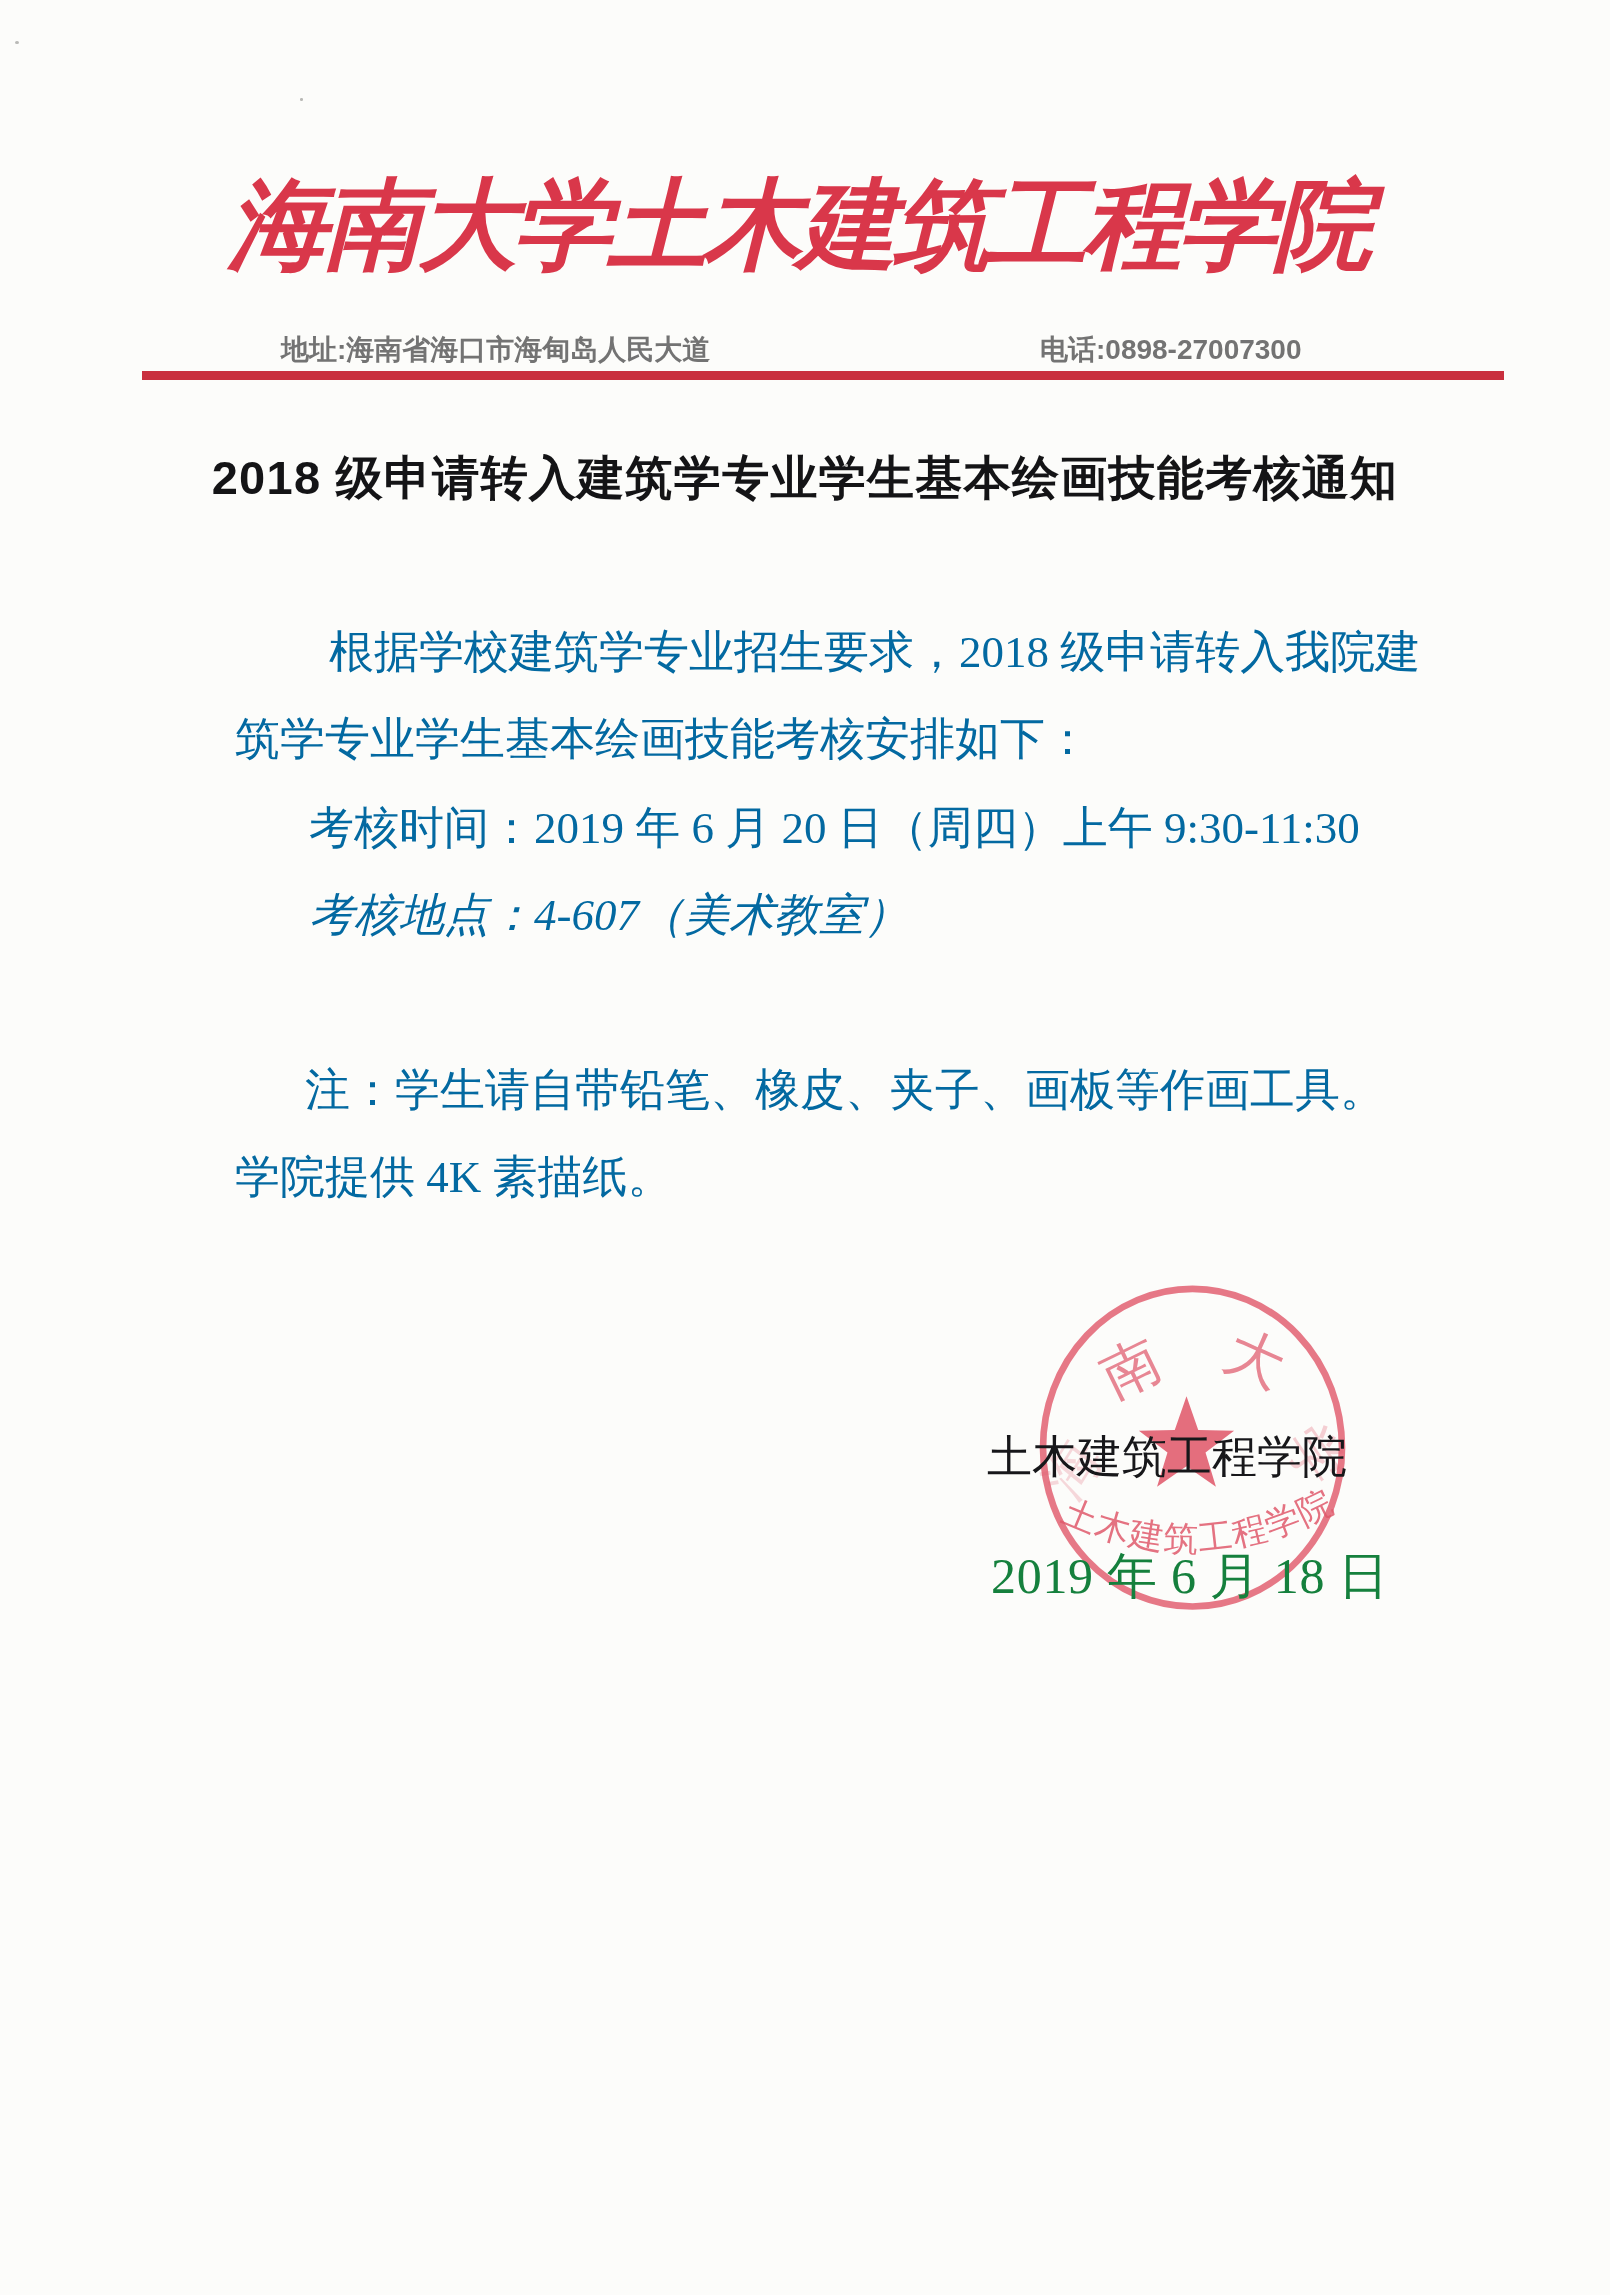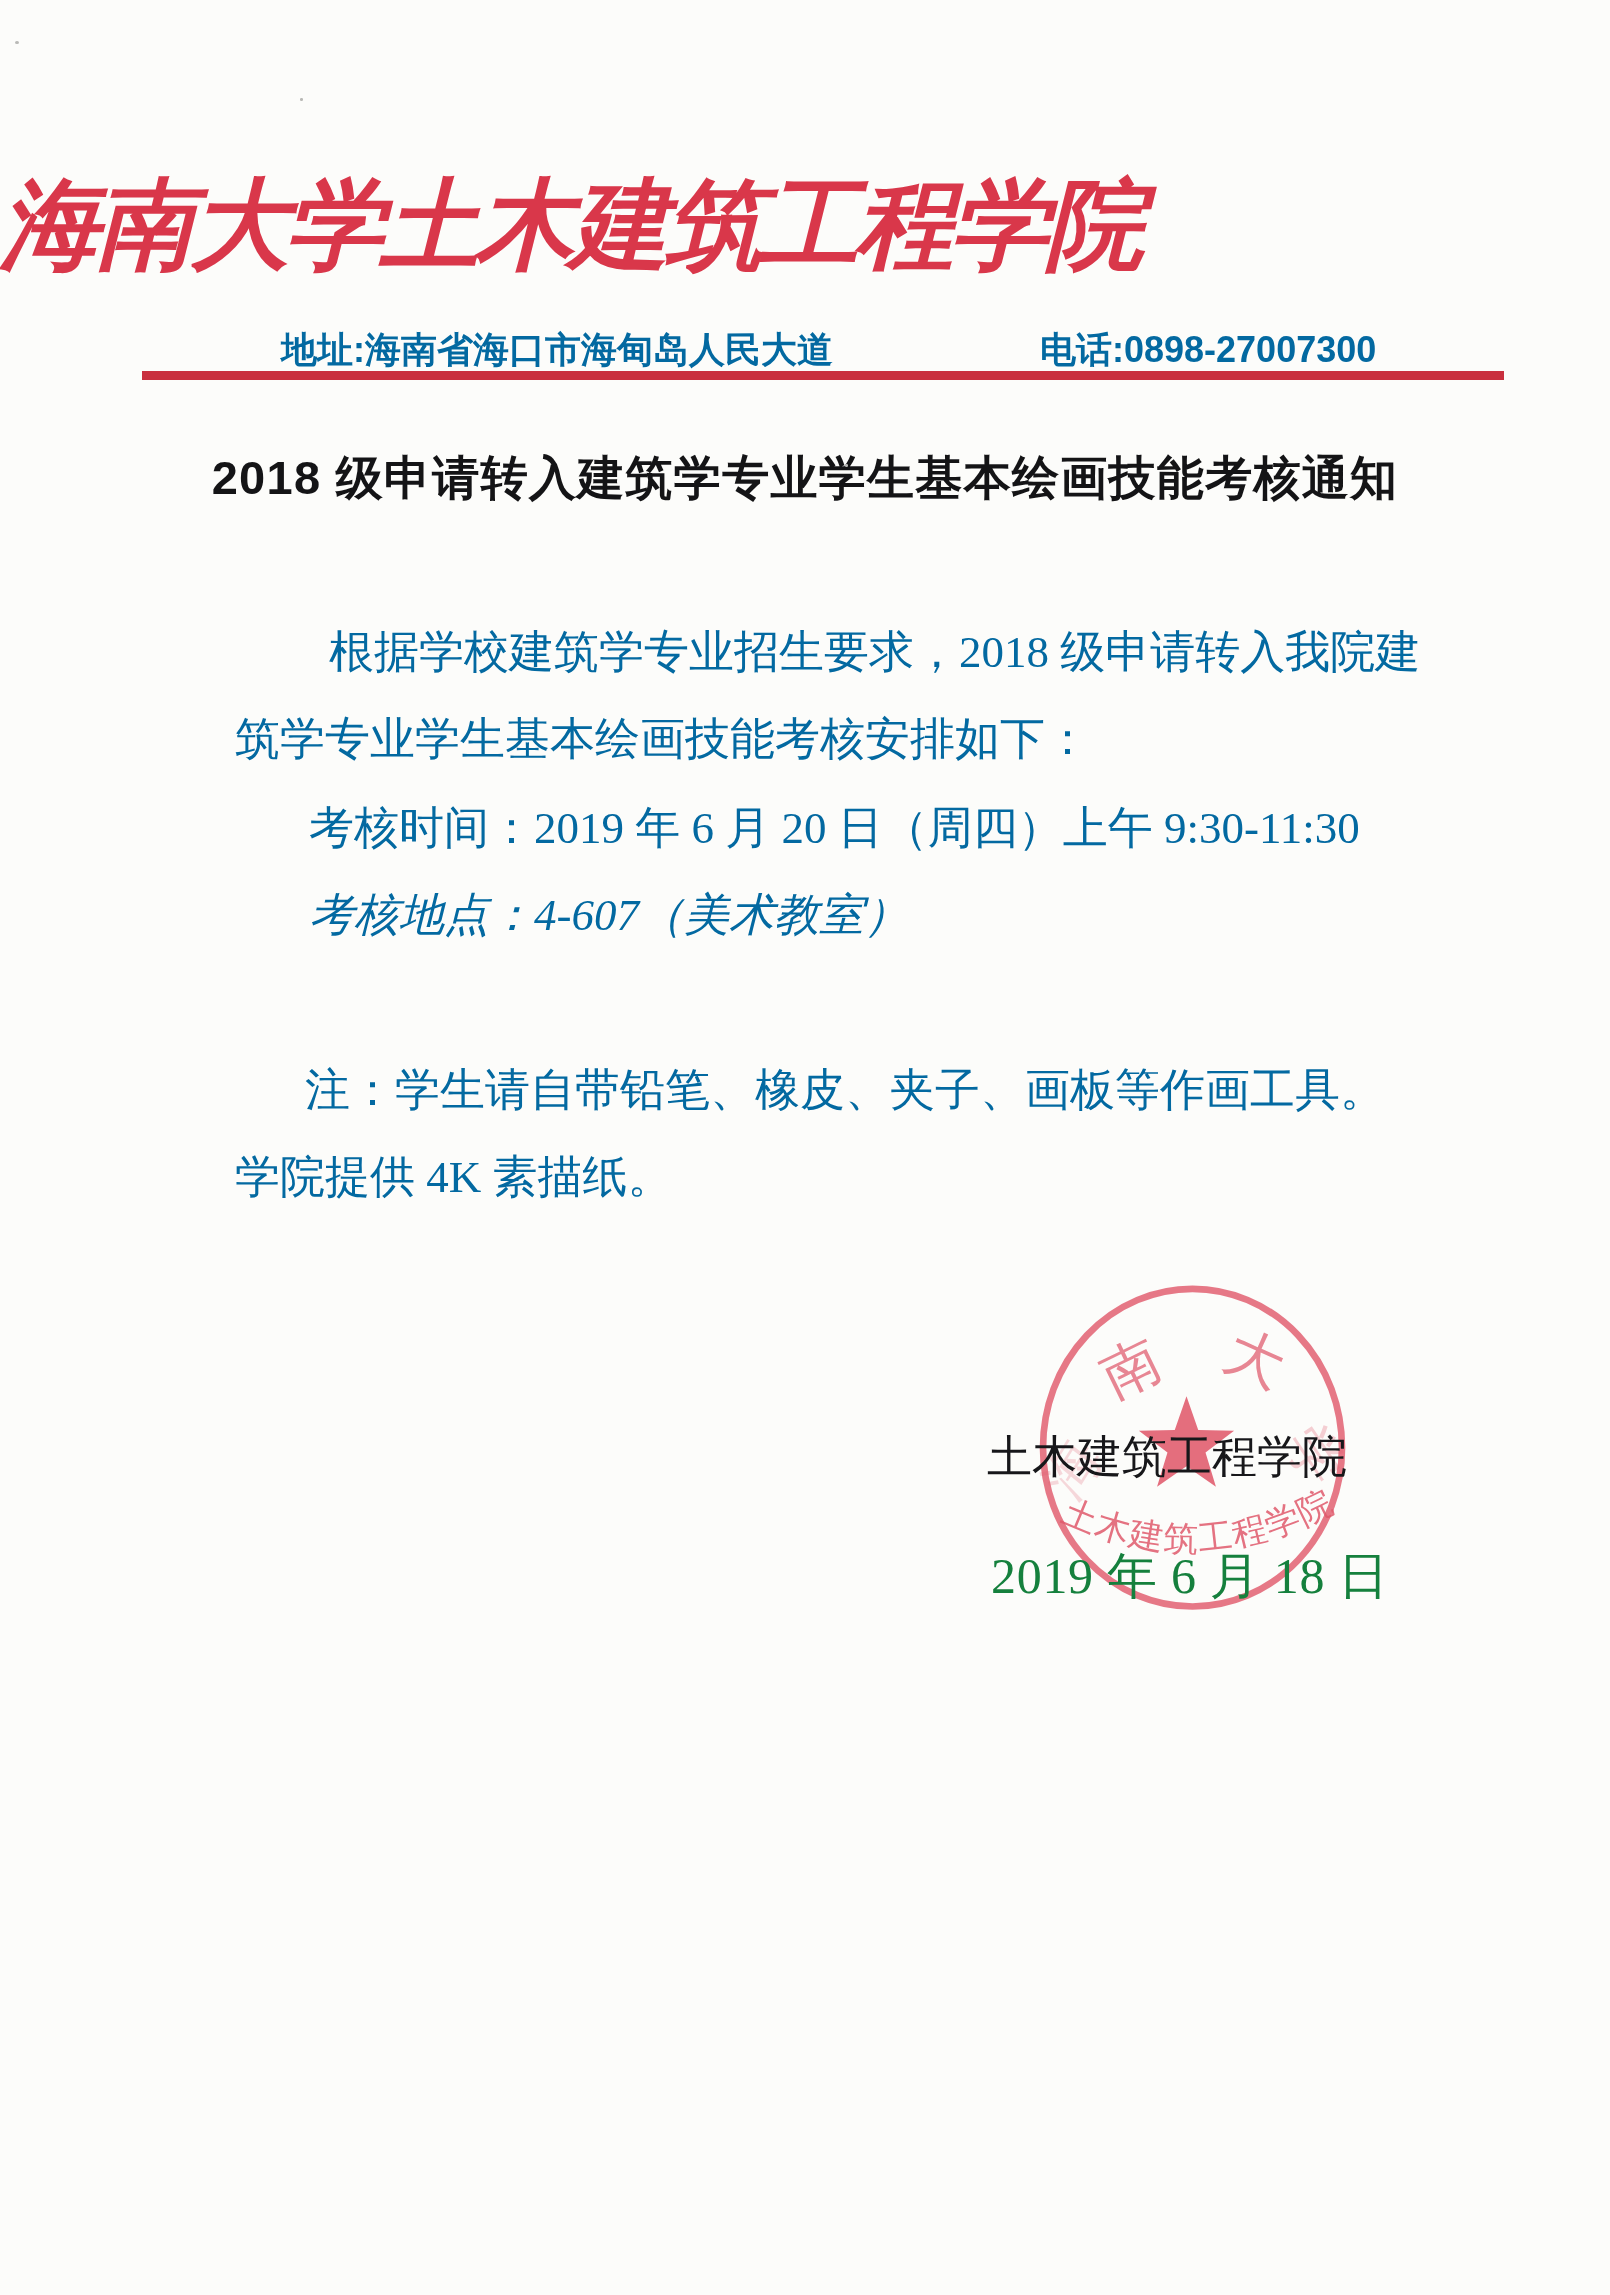--- a/index.html
+++ b/index.html
@@ -8,32 +8,32 @@
     position: relative;
     background: #fcfcfa;
     font-family: "Liberation Serif", "DejaVu Serif", serif;
     overflow: hidden;
   }
   .paper-speck { position: absolute; background: #b9b9b6; border-radius: 50%; }
 
   
   .univ-title {
     position: absolute; top: 137px; left: 0; width: 1368px;
-    text-align: left;
+    text-align: right;
     font-family: "DejaVu Serif", serif;
     font-style: italic; font-weight: bold;
     font-size: 99px; line-height: 174px; letter-spacing: -4px;
     color: #d9374a;
     white-space: nowrap;
   }
   .address-label, .phone-label {
     position: absolute; top: 330px;
     font-family: "Liberation Sans", "DejaVu Sans", sans-serif;
-    font-weight: bold; font-size: 36px; line-height: 39px;
-    color: #0369a1; white-space: nowrap;
+    font-weight: bold; font-size: 28px; line-height: 39px;
+    color: #737373; white-space: nowrap;
   }
   .address-label { left: 281px; }
   .phone-label { left: 1040px; }
   .letterhead-rule {
     position: absolute; top: 371px; left: 142px;
     width: 1362px; height: 9.4px;
     background: #c92f3e;
   }
 
   

